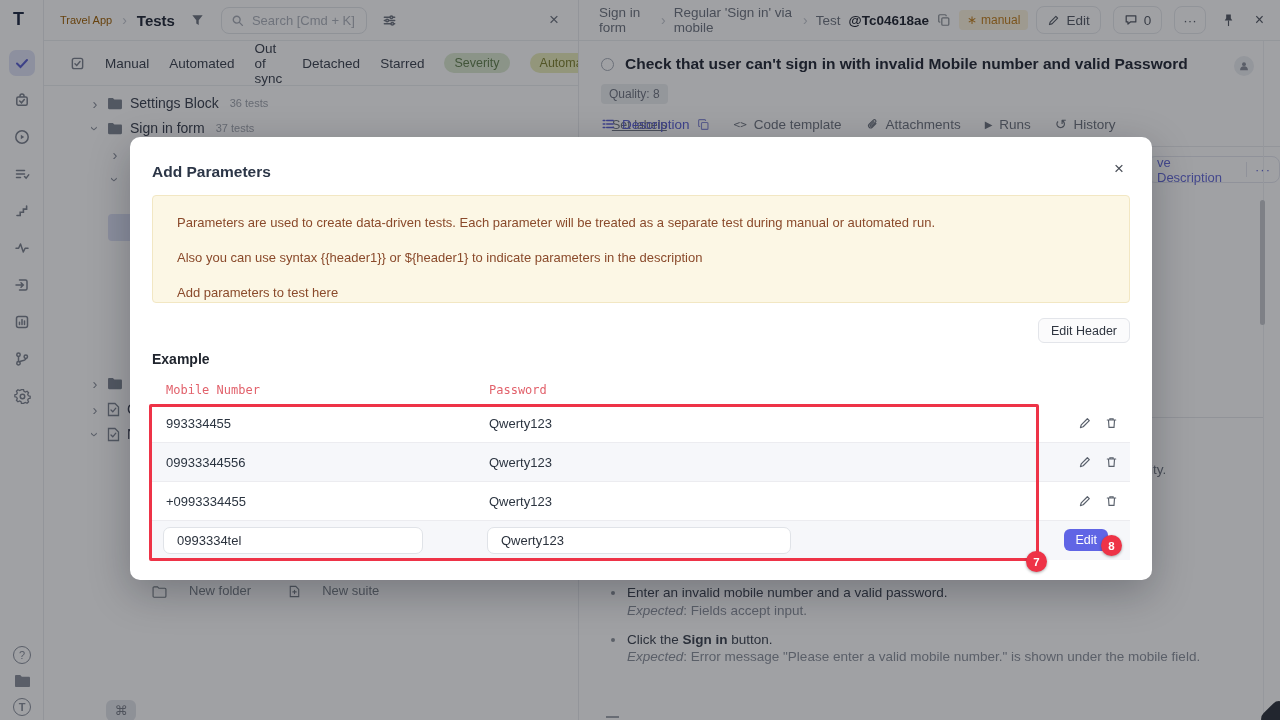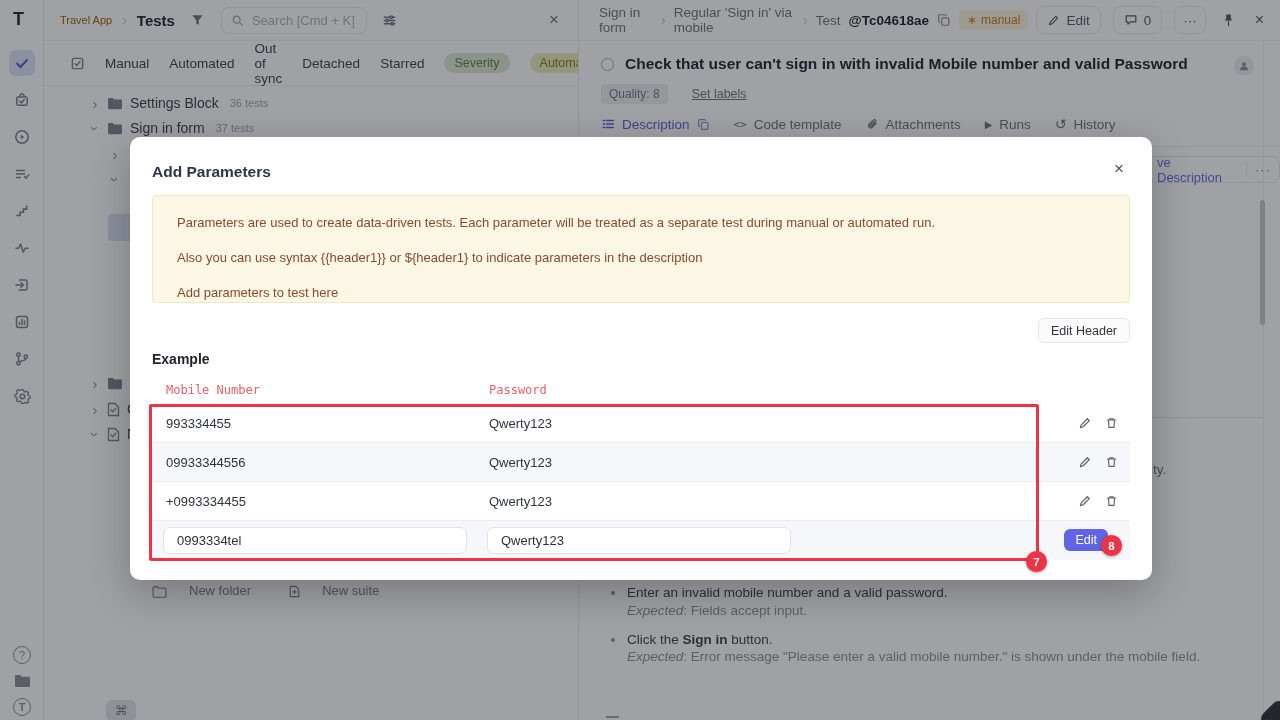--- a/index.html
+++ b/index.html
@@ -51,21 +51,21 @@
   .pane-head{position:absolute;left:0;top:0;width:100%;height:41px;border-bottom:1px solid #eceef1;display:flex;align-items:center;gap:8px;padding:0 12px 0 20px;font-size:13.5px;color:#6f7580;}
   .crumb-id{color:#1f2430;font-weight:bold;}
   .manual{background:#fcf3de;color:#c2801f;font-size:12px;border-radius:4px;padding:3px 8px;display:flex;align-items:center;gap:4px;}
   .head-right{margin-left:auto;display:flex;align-items:center;gap:12px;}
   .btn-ghost{border:1px solid #e7e9ed;border-radius:8px;height:28px;display:flex;align-items:center;gap:6px;padding:0 10px;color:#555b66;font-size:13.5px;background:#fff;}
   .plain{border:none;padding:0 4px;}
   .title-row{position:absolute;left:22px;top:55px;display:flex;align-items:center;gap:11px;width:630px;}
   .status-circle{width:13px;height:13px;border:1.5px solid #a7adb8;border-radius:50%;flex:none;}
   .ptitle{font-size:15.5px;font-weight:bold;color:#232936;}
   .avatar{position:absolute;right:26px;top:56px;width:20px;height:20px;border-radius:50%;background:#eceef2;display:flex;align-items:center;justify-content:center;color:#8a909c;}
-  .quality-row{position:absolute;left:22px;top:84px;display:flex;align-items:center;gap:14px;}
+  .quality-row{position:absolute;left:22px;top:84px;display:flex;align-items:center;gap:14px;flex-direction:column;}
   .qpill{background:#eceef1;color:#707682;font-size:12px;border-radius:4px;padding:3px 8px;}
   .setlabels{color:#707682;font-size:12.5px;text-decoration:underline;margin-left:10px;}
   .tabs{position:absolute;left:22px;top:116px;display:flex;align-items:center;gap:24px;font-size:13.5px;color:#6f7580;}
   .tab{display:flex;align-items:center;gap:7px;}
   .tab.active{color:#5d62d6;}
   .tabs-line{position:absolute;left:0;top:146px;width:100%;border-top:1px solid #e9ebef;}
   .improve{position:absolute;left:568px;top:156px;height:27px;border:1px solid #e4e6ef;border-radius:8px;display:flex;align-items:center;font-size:13px;color:#666bd9;background:#fff;}
   .improve .lbl{padding:0 9px;}
   .improve .dots{border-left:1px solid #e4e6ef;padding:0 8px;color:#666bd9;letter-spacing:1px;}
   .divider2{position:absolute;left:22px;top:417px;width:662px;border-top:1px solid #e6e8ec;}
@@ -92,21 +92,21 @@
   .c1{left:36px;} .c2{left:359px;}
   .ptable{position:absolute;left:20px;top:267px;width:980px;height:156px;}
   .prow{position:relative;height:39px;}
   .prow.alt{background:#f6f7fa;}
   .prow.line{border-bottom:1px solid #ececf0;}
   .cell{position:absolute;top:12px;font-size:13px;color:#2b3440;}
   .cell.m{left:16px;} .cell.p{left:339px;}
   .ract{position:absolute;top:12px;color:#5a616c;}
   .r-edit{right:38px;} .r-del{right:12px;}
   .inp{position:absolute;top:6px;height:27px;border:1px solid #e0e3e8;border-radius:7px;background:#fff;font-size:13px;color:#2b323d;padding:0 13px;font-family:"Liberation Sans",sans-serif;outline:none;}
-  .inp.m{left:13px;width:304px;} .inp.p{left:337px;width:304px;}
+  .inp.m{left:13px;width:260px;} .inp.p{left:337px;width:304px;}
   .save{position:absolute;right:22px;top:8px;height:22px;padding:0 11px;background:#6065e5;border:none;border-radius:6px;color:#fff;font-size:12.5px;font-family:"Liberation Sans",sans-serif;}
 
   
   .anno-rect{position:absolute;left:149px;top:404px;width:890px;height:157px;border:3px solid #ee3347;border-radius:2px;z-index:60;}
   .anno-badge{position:absolute;width:21px;height:21px;border-radius:50%;background:#ee3347;color:#fff;font-size:11.5px;font-weight:bold;display:flex;align-items:center;justify-content:center;z-index:61;box-shadow:0 1px 3px rgba(0,0,0,.35);}
   .b7{left:1026px;top:551px;} .b8{left:1101px;top:535px;}
 </style>
 </head>
 <body>
 

